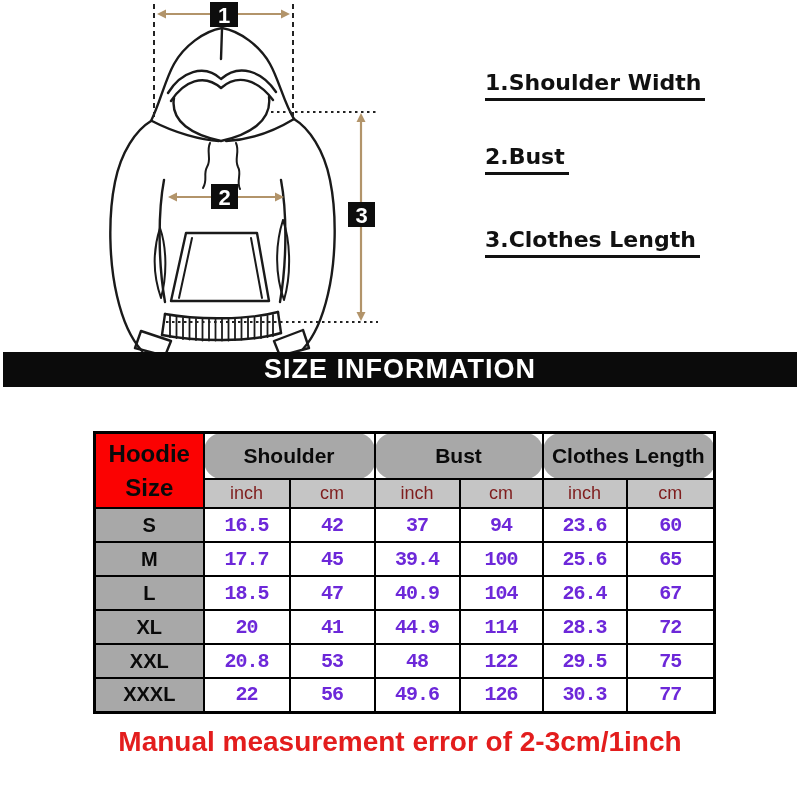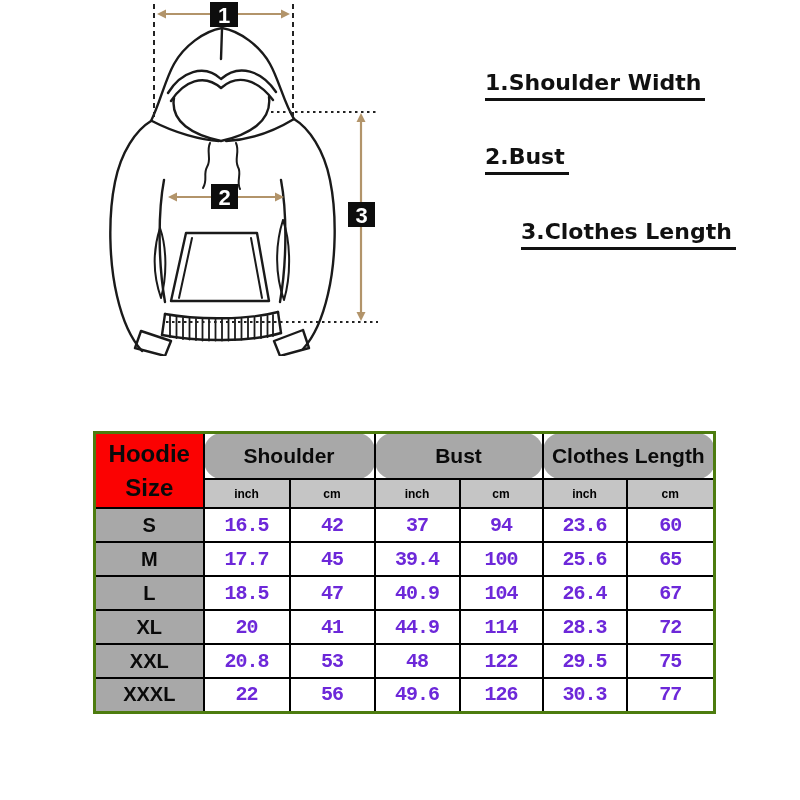--- a/index.html
+++ b/index.html
@@ -10,47 +10,47 @@
   
   #diagram{position:absolute;left:0;top:0;width:420px;height:356px;}
   
   .legend-item{
     position:absolute;left:485px;display:inline-block;
     font-family:"DejaVu Sans",sans-serif;font-weight:600;font-size:22px;color:#111;
     border-bottom:3px solid #111;padding:0 4px 3px 0;white-space:nowrap;
   }
   #legend-1{top:70px;}
   #legend-2{top:144px;}
-  #legend-3{top:219px;margin-left:36px;}
+  #legend-3{top:227px;}
   
   #banner{
     position:absolute;left:3px;top:352px;width:794px;height:35px;background:#0b0b0b;
     color:#fff;font-weight:bold;font-size:27px;letter-spacing:1px;
     display:flex;align-items:center;justify-content:center;
   }
   #conversion{
     position:absolute;left:0;top:392px;width:800px;text-align:center;
     font-weight:bold;font-size:24px;color:#0d0d0d;
   }
   
   #size-table{
     position:absolute;left:93px;top:431px;width:620px;height:282px;
     border-collapse:collapse;table-layout:fixed;
   }
   #size-table td,#size-table th{
     border:2px solid #000;text-align:center;vertical-align:middle;padding:0;
     overflow:hidden;
   }
-  #size-table{border:3px solid #4d7c0f;}
+  #size-table{border:3px solid #000000;}
   .cell-corner{
     background:#fb0202;color:#0a0a0a;font-weight:bold;font-size:24px;
   }
   .cell-corner .corner-line{line-height:34px;}
   .cell-group{background:#a8a8a8;color:#0a0a0a;font-weight:bold;font-size:21px;height:44px;border-radius:18px;}
-  .cell-sub{background:#c5c5c5;color:#000000;font-weight:bold;font-size:12px;height:27px;}
+  .cell-sub{background:#c5c5c5;color:#7f1d1d;font-weight:normal;font-size:18px;height:27px;}
   .cell-size{background:#a8a8a8;color:#0a0a0a;font-weight:bold;font-size:20px;}
   .cell-val{
     background:#ffffff;color:#6d28d9;font-weight:bold;font-size:20px;
     font-family:"Liberation Mono",monospace;letter-spacing:-1px;
   }
   #size-table tr.data-row{height:34px;}
   
   .warn-line{
     position:absolute;left:0;width:800px;text-align:center;
     color:#e31d1d;font-weight:bold;font-size:28px;white-space:nowrap;
@@ -137,20 +137,23 @@
         <rect x="348" y="202" width="27" height="25" fill="#0d0d0d"></rect>
         <text x="361.5" y="223" fill="#ffffff" font-size="22" font-weight="bold" font-family="Liberation Sans, sans-serif" text-anchor="middle">3</text>
       </g>
     </g>
   </svg>
 
   <div class="legend-item" id="legend-1">1.Shoulder Width</div>
   <div class="legend-item" id="legend-2">2.Bust</div>
   <div class="legend-item" id="legend-3">3.Clothes Length</div>
 
+  <div id="banner">
+    <span>SIZE INFORMATION</span>
+  </div>
 
   <table id="size-table">
     <colgroup>
       <col style="width:109px">
         <col style="width:86px">
         <col style="width:85px">
       <col style="width:85px">
         <col style="width:83px">
         <col style="width:84px">
         <col style="width:88px">
@@ -223,14 +226,15 @@
         <td class="cell-val">22</td>
         <td class="cell-val">56</td>
         <td class="cell-val">49.6</td>
         <td class="cell-val">126</td>
         <td class="cell-val">30.3</td>
         <td class="cell-val">77</td>
       </tr>
     </tbody>
   </table>
 
+  <div class="warn-line" id="warn-1">Manual measurement error of 2-3cm/1inch</div>
 
 </div>
 
 </body></html>

